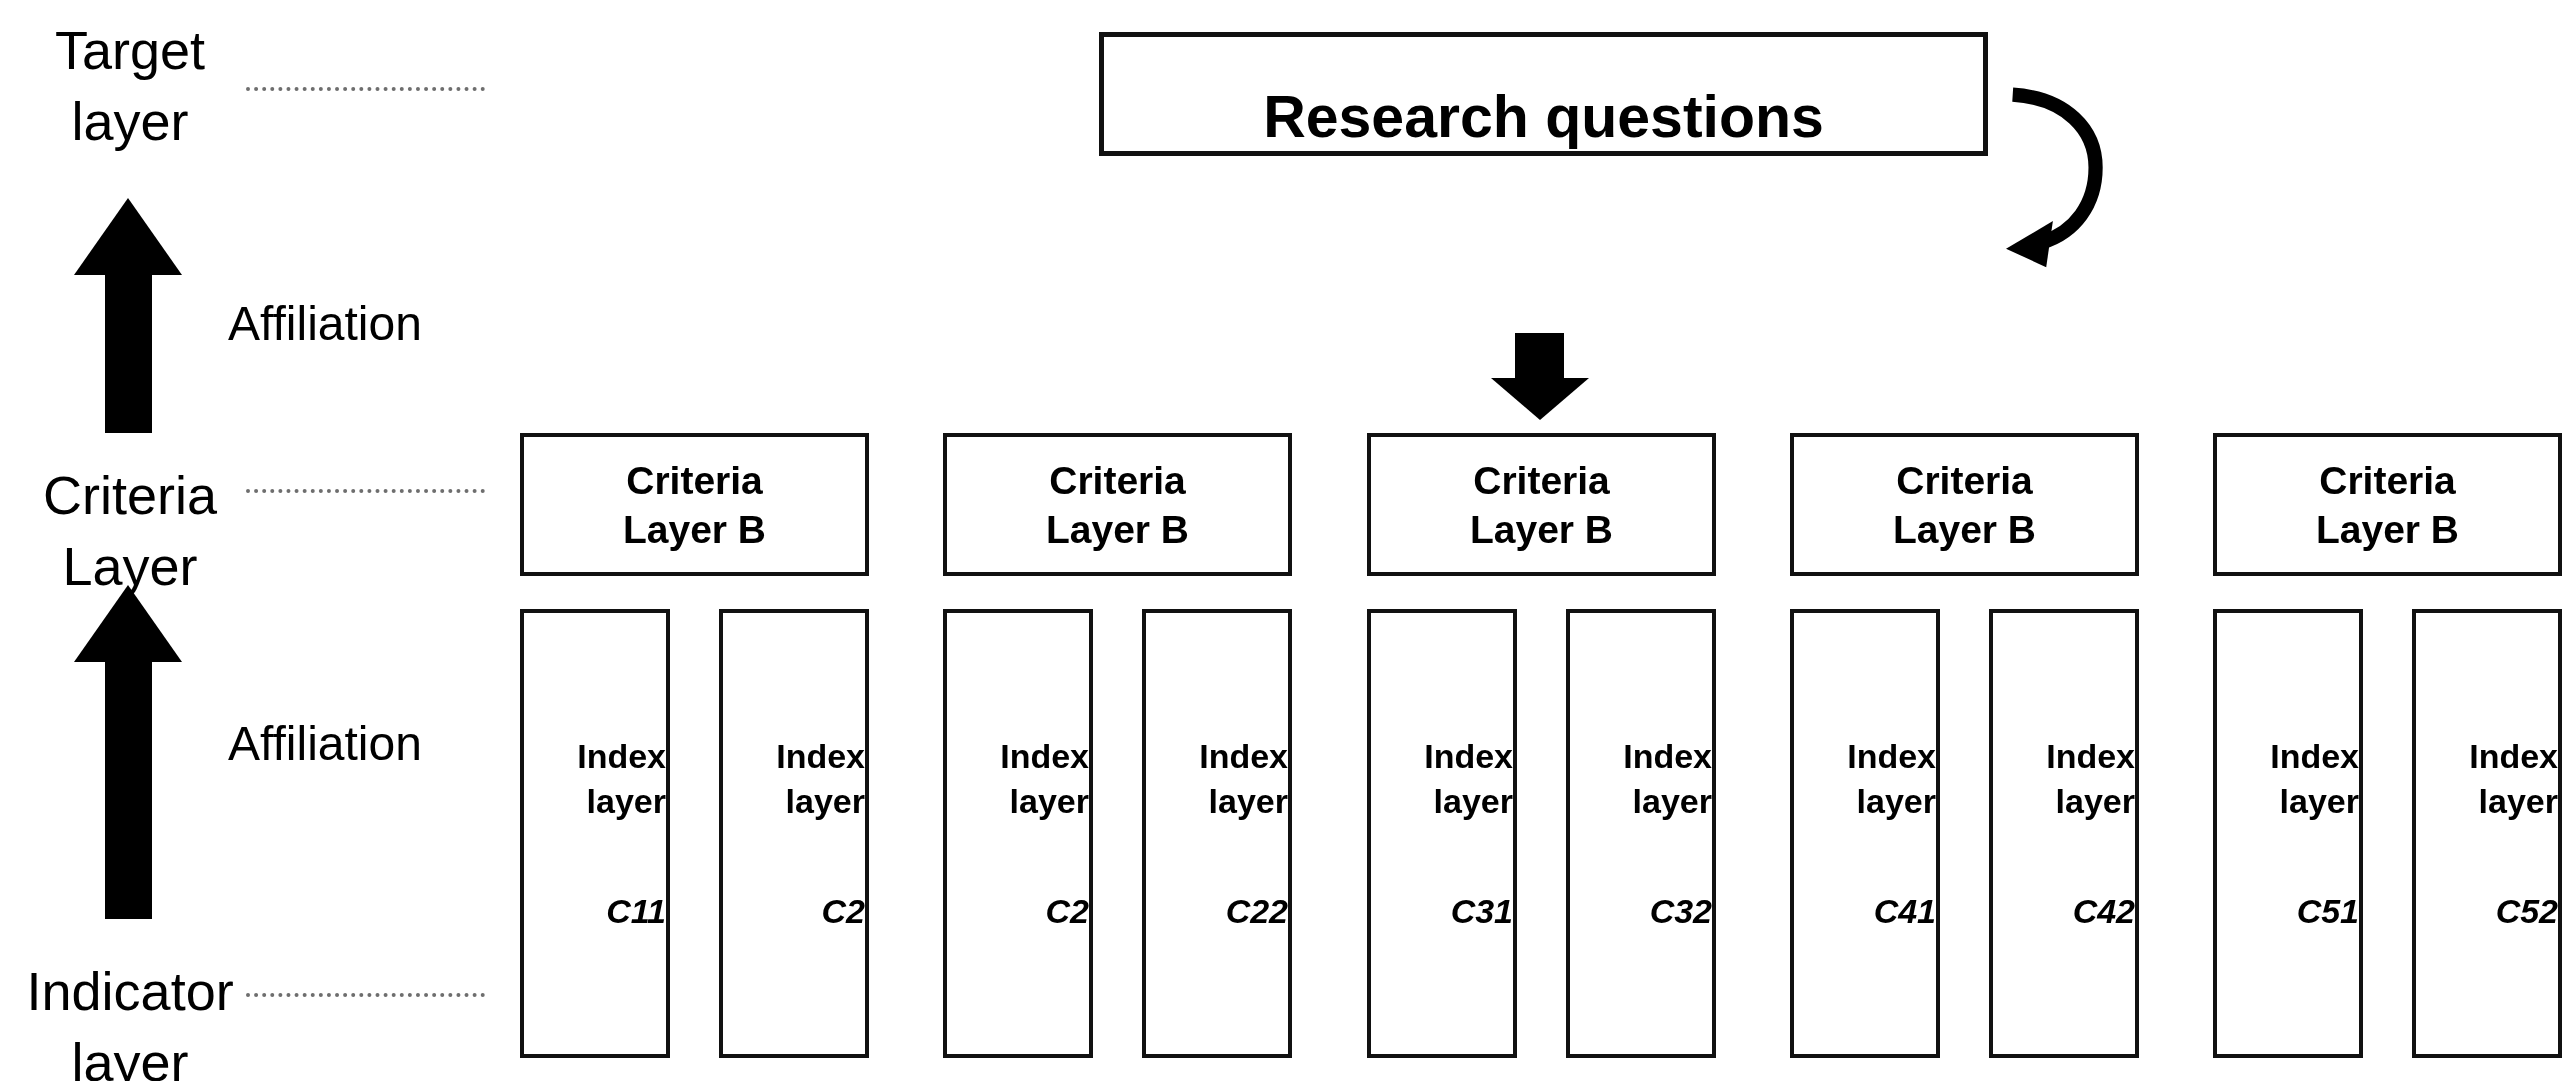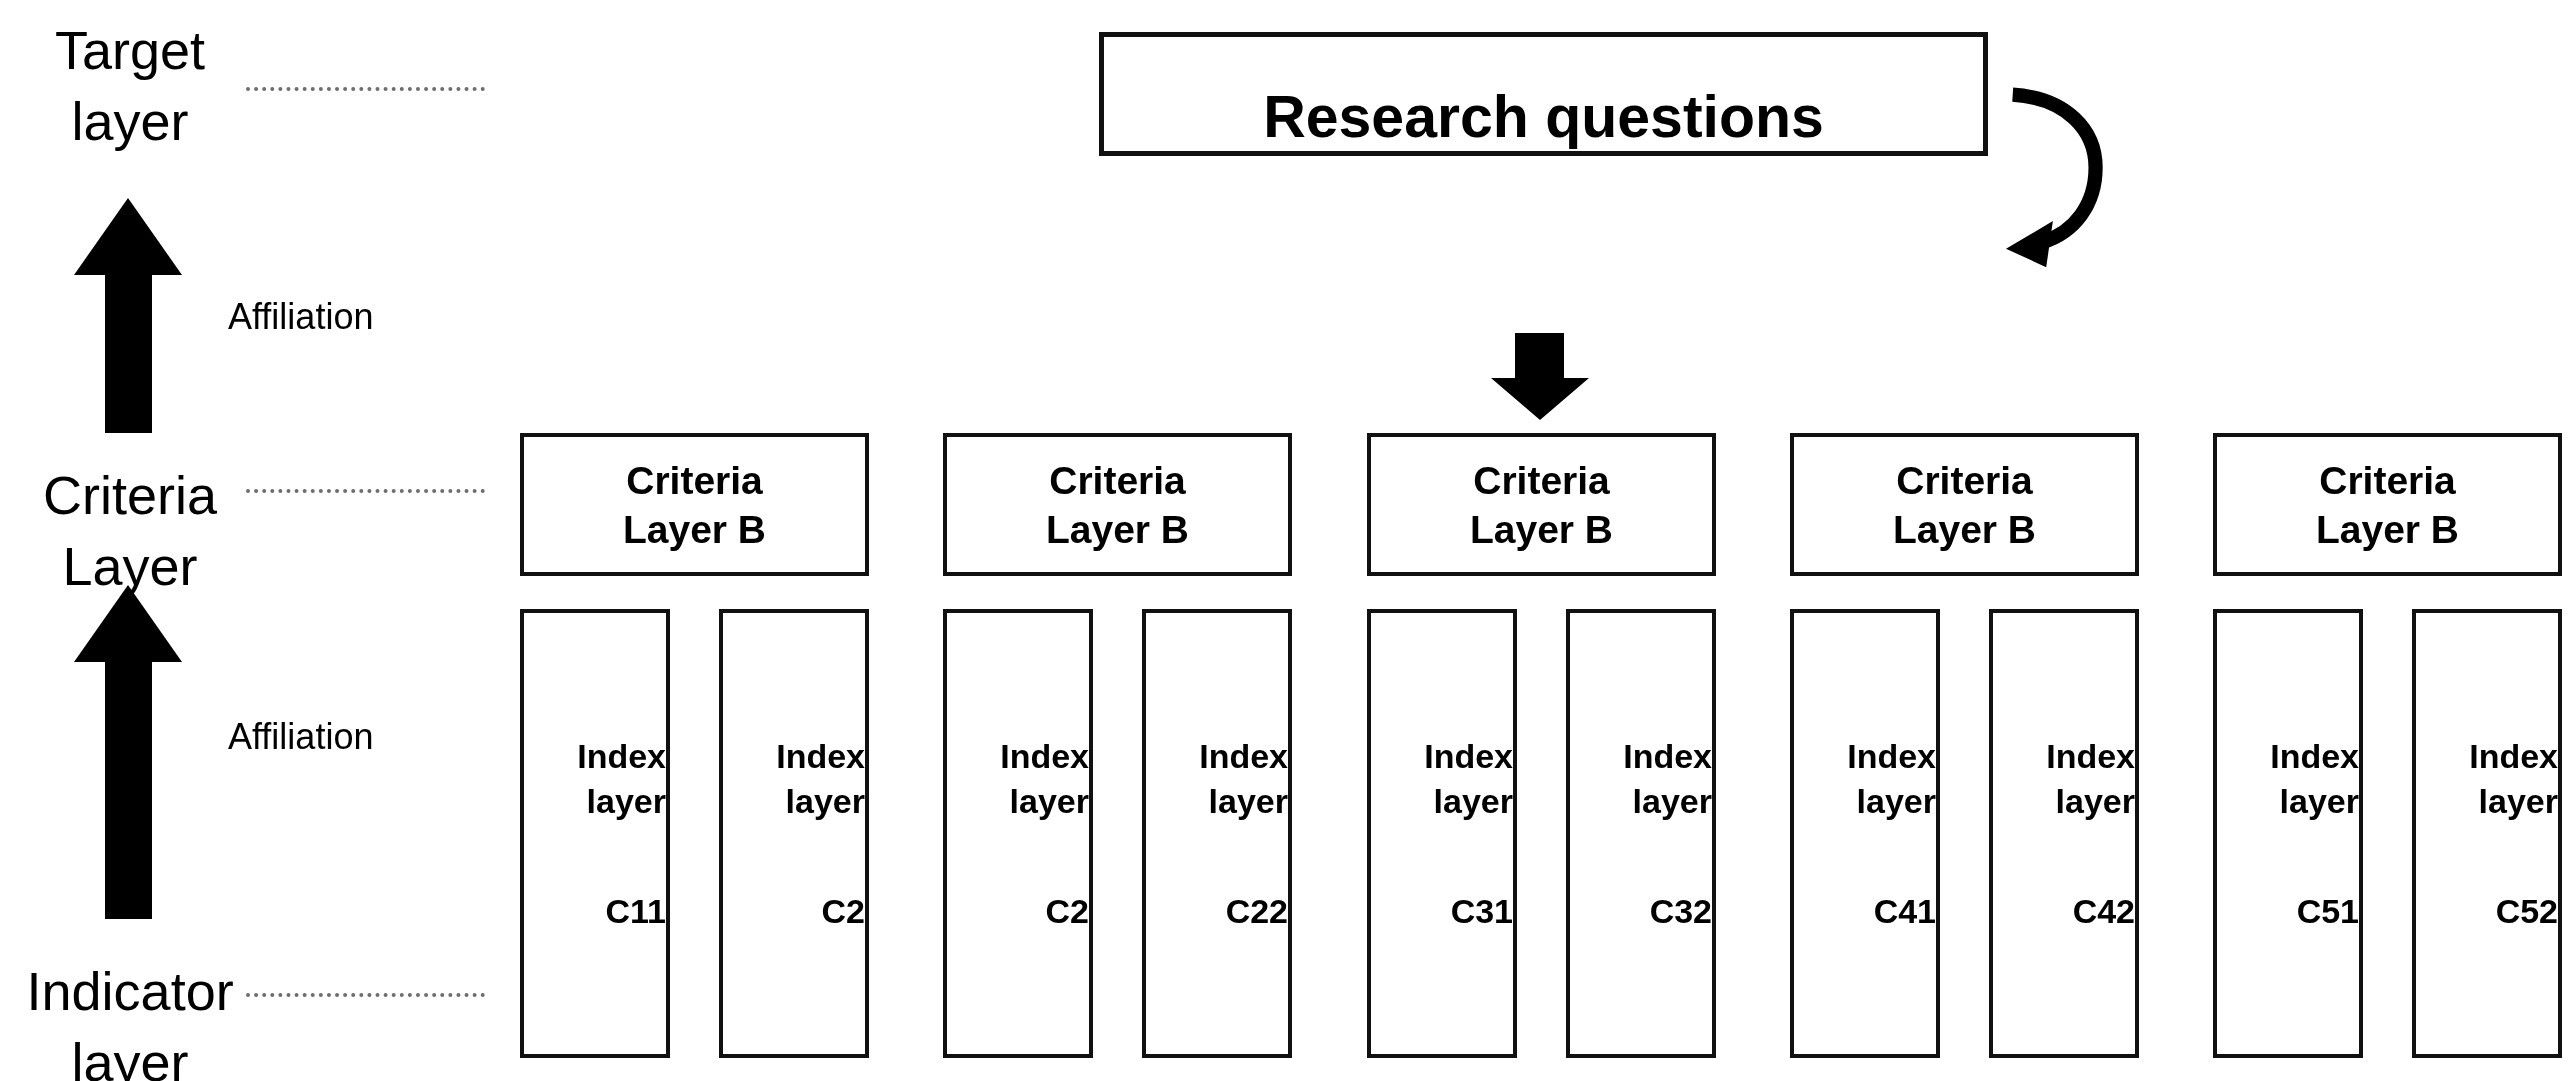--- a/index.html
+++ b/index.html
@@ -16,21 +16,21 @@
   .rail-label{
     position:absolute;
     text-align:center;
     font-size:54px;
     line-height:71px;
     font-weight:400;
   }
   .rail-label span{display:block;}
   .affiliation{
     position:absolute;
-    font-size:36px;
+    font-size:48px;
     font-weight:400;
   }
   .dotted{
     position:absolute;
     width:239px;height:0;
     border-top:4.2px dotted #6e6e6e;
   }
   
   .uparrow{position:absolute;width:108px;}
   .uparrow .head{
@@ -69,21 +69,21 @@
     display:flex;flex-direction:column;align-items:center;justify-content:center;
     font-weight:700;font-size:39px;line-height:49px;text-align:center;
   }
   .idx-box{
     position:absolute;top:176px;
     width:150px;height:449px;
     border:4.2px solid #111;box-sizing:border-box;background:#fff;
     display:flex;flex-direction:column;align-items:flex-end;justify-content:center;
     font-weight:700;font-size:34px;line-height:45px;text-align:center;
   }
-  .idx-box .code{margin-top:65px;}
+  .idx-box .code{margin-top:65px;font-style:italic;}
   .idx-left{left:0;}
   .idx-right{right:0;}
 </style>
 </head>
 <body>
 
 <div class="stage">
 
   <div class="rail-label" style="left:21px;top:15px;width:218px;">
     <span>Target</span>

